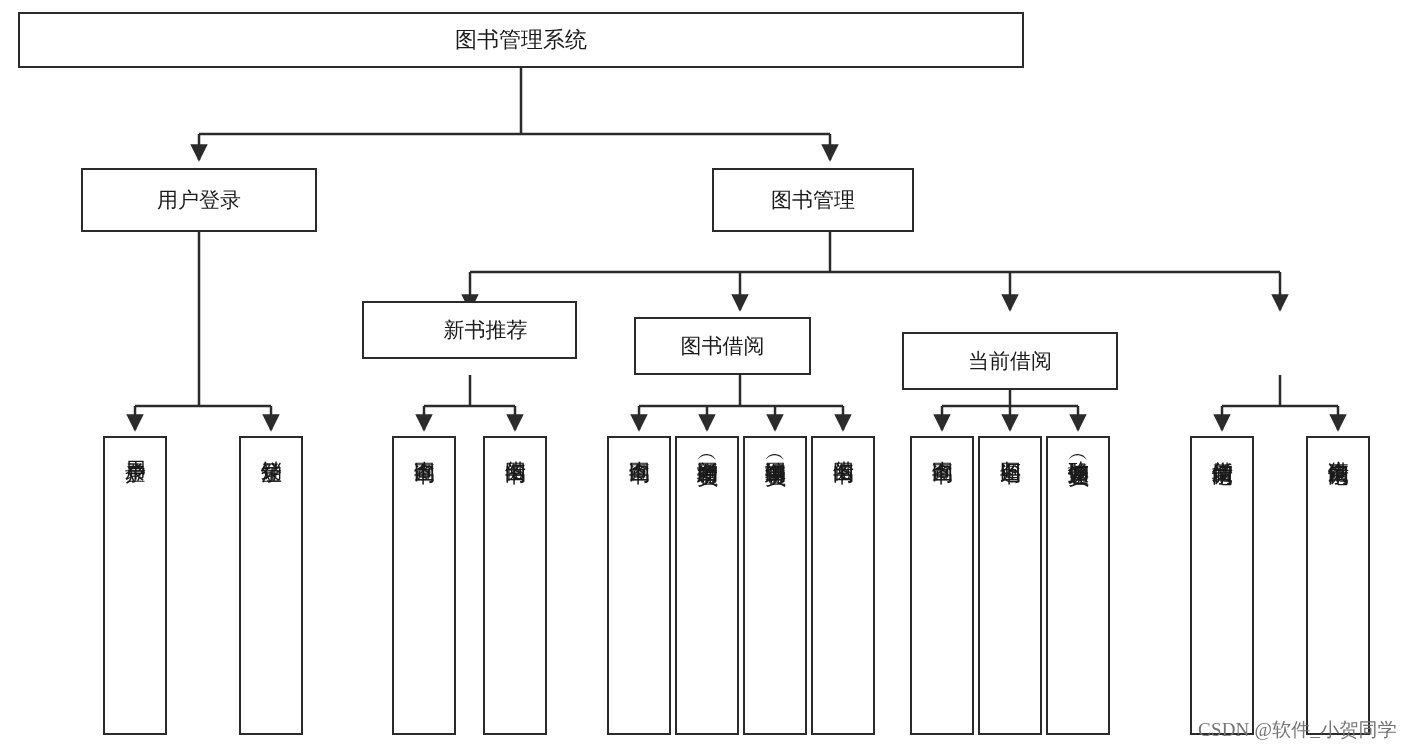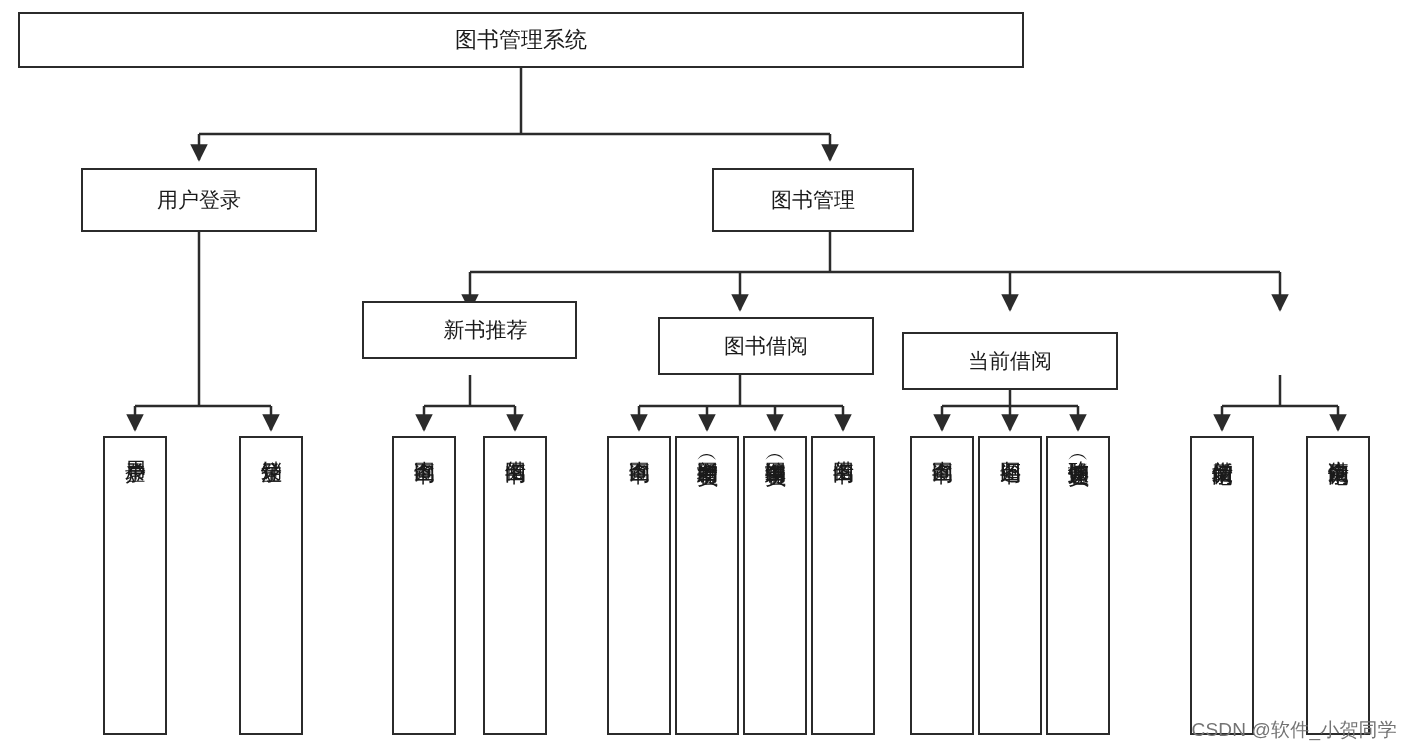--- a/index.html
+++ b/index.html
@@ -9,20 +9,21 @@
   }
   body {
     font-family: "Liberation Sans", "DejaVu Sans", sans-serif;
   }
   #canvas {
     position: relative;
     width: 1405px;
     height: 747px;
     background: #ffffff;
     overflow: hidden;
+    font-family: Liberation Serif, serif;
   }
   #edges {
     position: absolute;
     left: 0;
     top: 0;
     width: 1405px;
     height: 747px;
     pointer-events: none;
   }
   .node {
@@ -133,21 +134,21 @@
   <div class="node lvl2" style="left:81px; top:168px; width:236px; height:64px;">
     <span class="hlabel">用户登录</span>
   </div>
   <div class="node lvl2" style="left:712px; top:168px; width:202px; height:64px;">
     <span class="hlabel">图书管理</span>
   </div>
 
   <div class="node lvl3" style="left:362px; top:301px; width:215px; height:58px;padding-left:32px;">
     <span class="hlabel">新书推荐</span>
   </div>
-  <div class="node lvl3" style="left:658px; top:317px; width:216px; height:58px;">
+  <div class="node lvl3" style="left:634px; top:317px; width:177px; height:58px;">
     <span class="hlabel">图书借阅</span>
   </div>
   <div class="node lvl3" style="left:902px; top:317px; width:216px; height:58px;margin-top:15px;">
     <span class="hlabel">当前借阅</span>
   </div>
 
   <div class="node leaf" style="left:103px; top:436px; width:64px; height:299px;">
     <span class="vtext">用户登录</span>
   </div>
   <div class="node leaf" style="left:239px; top:436px; width:64px; height:299px;">

